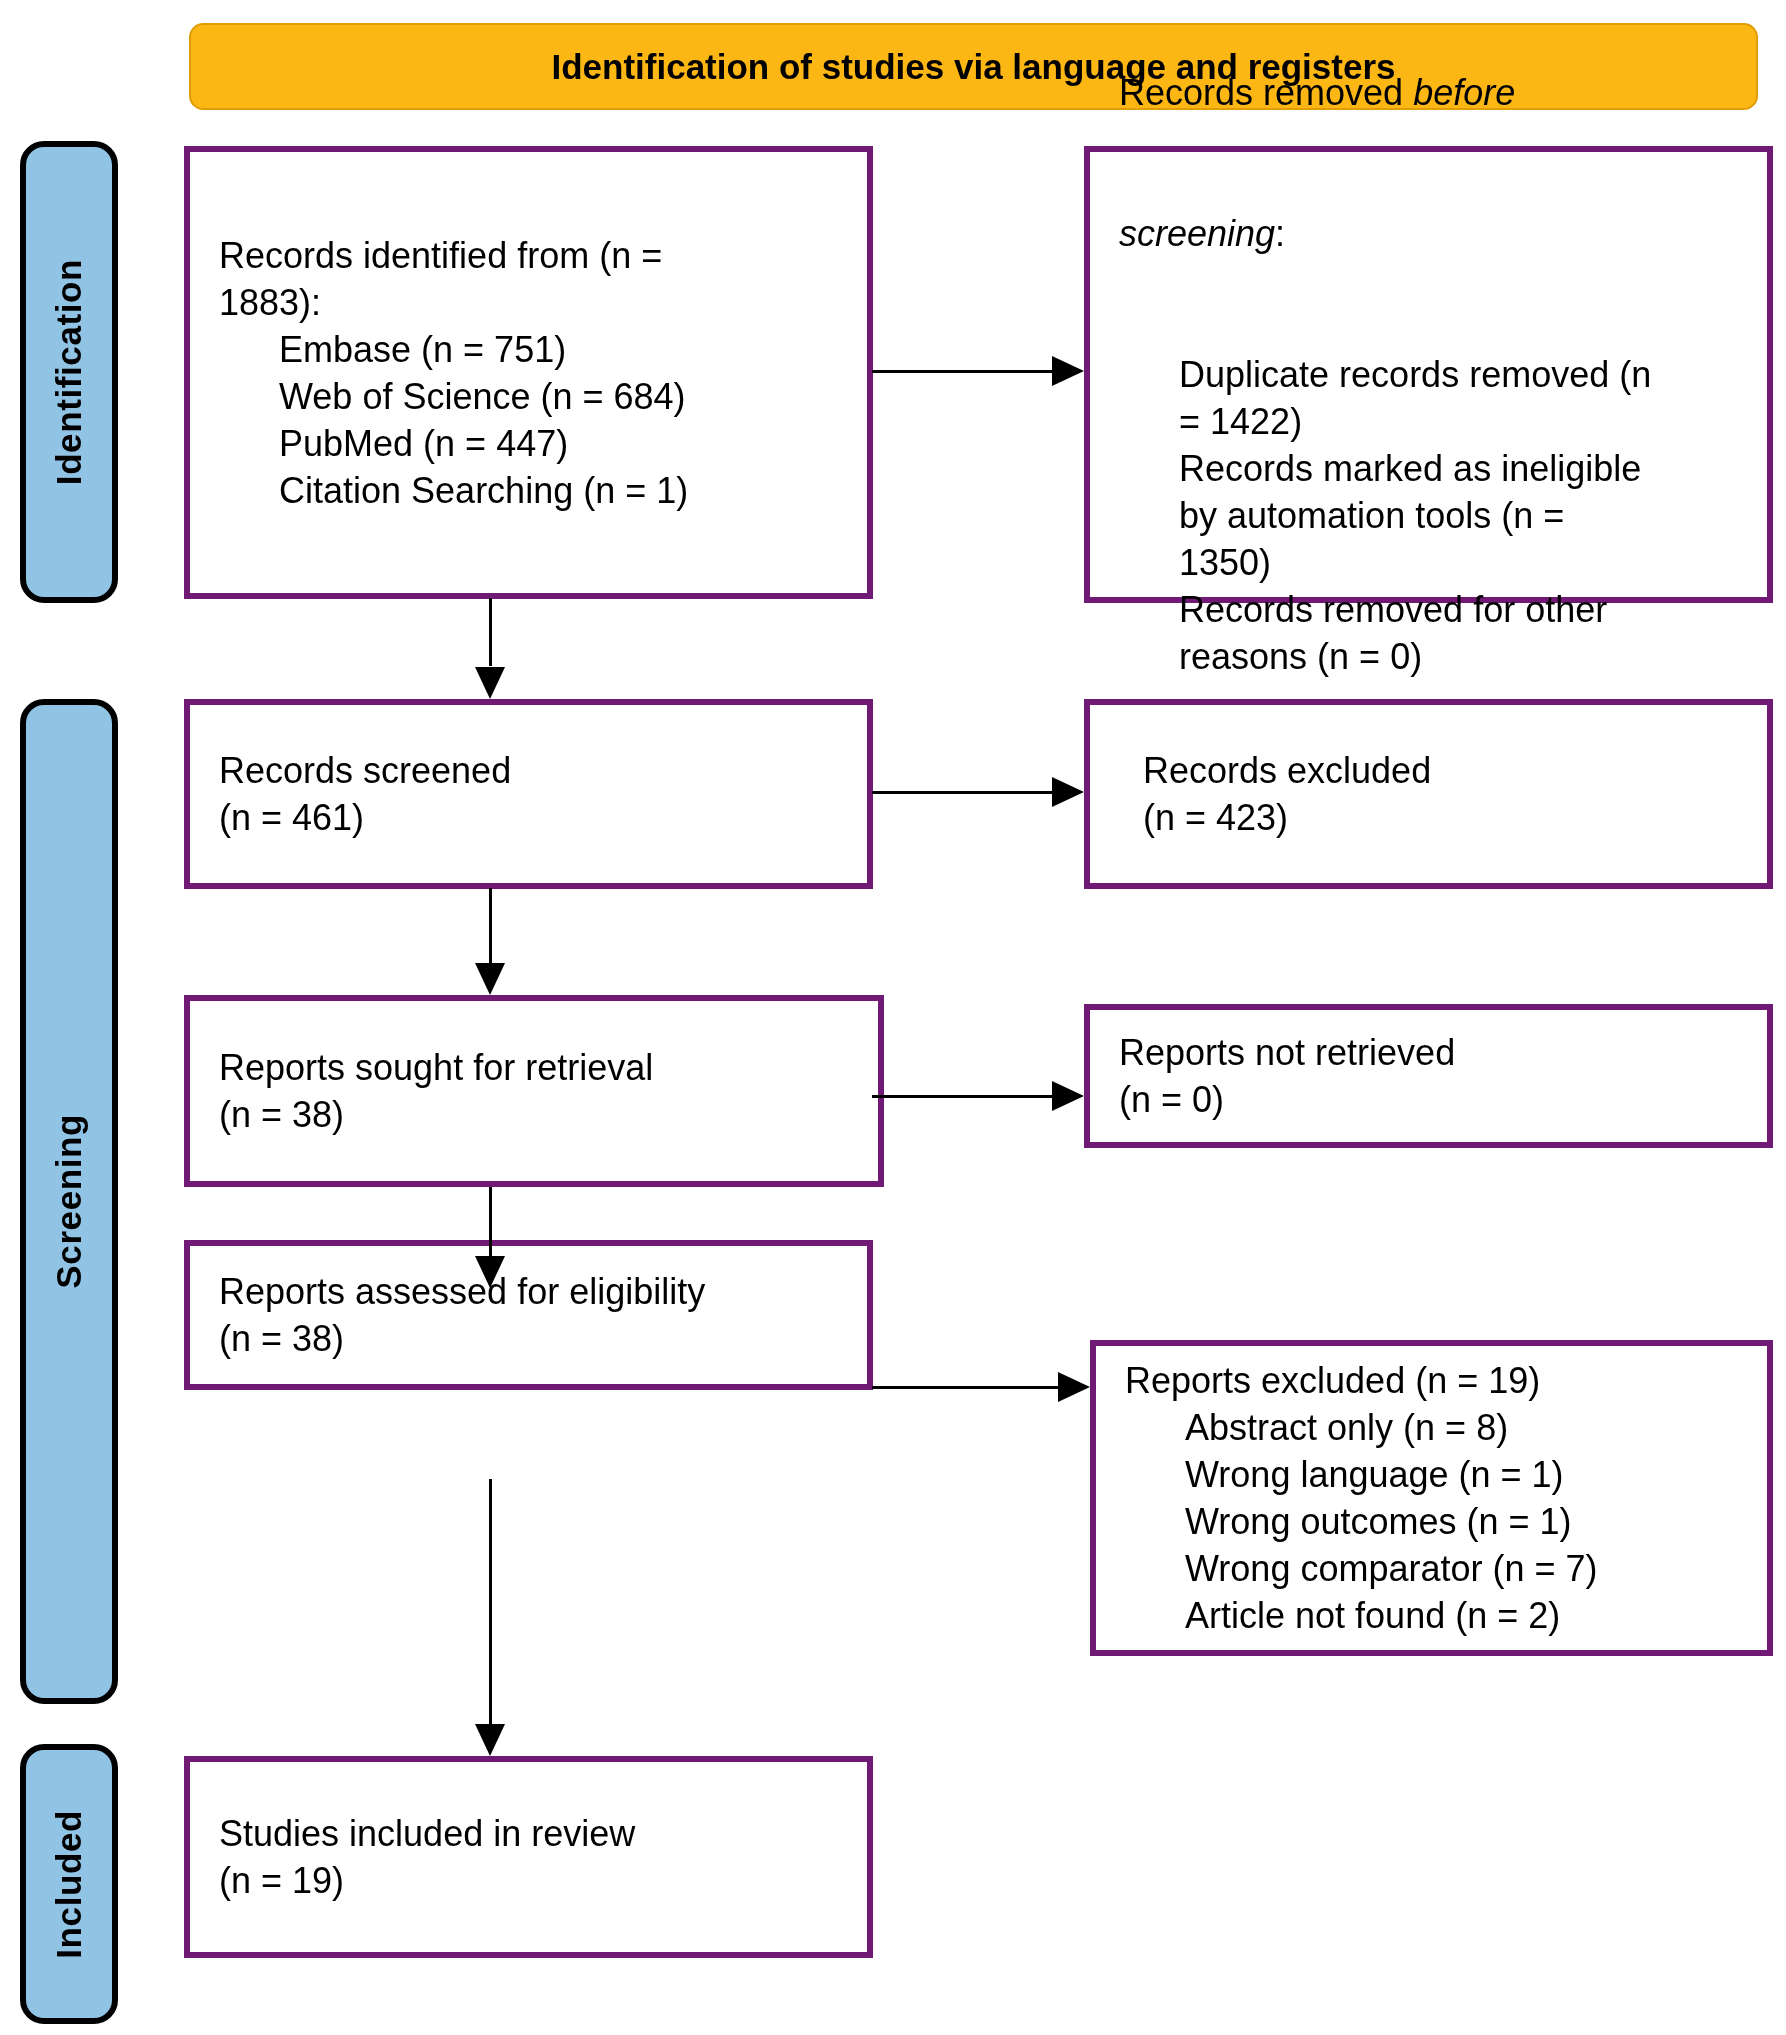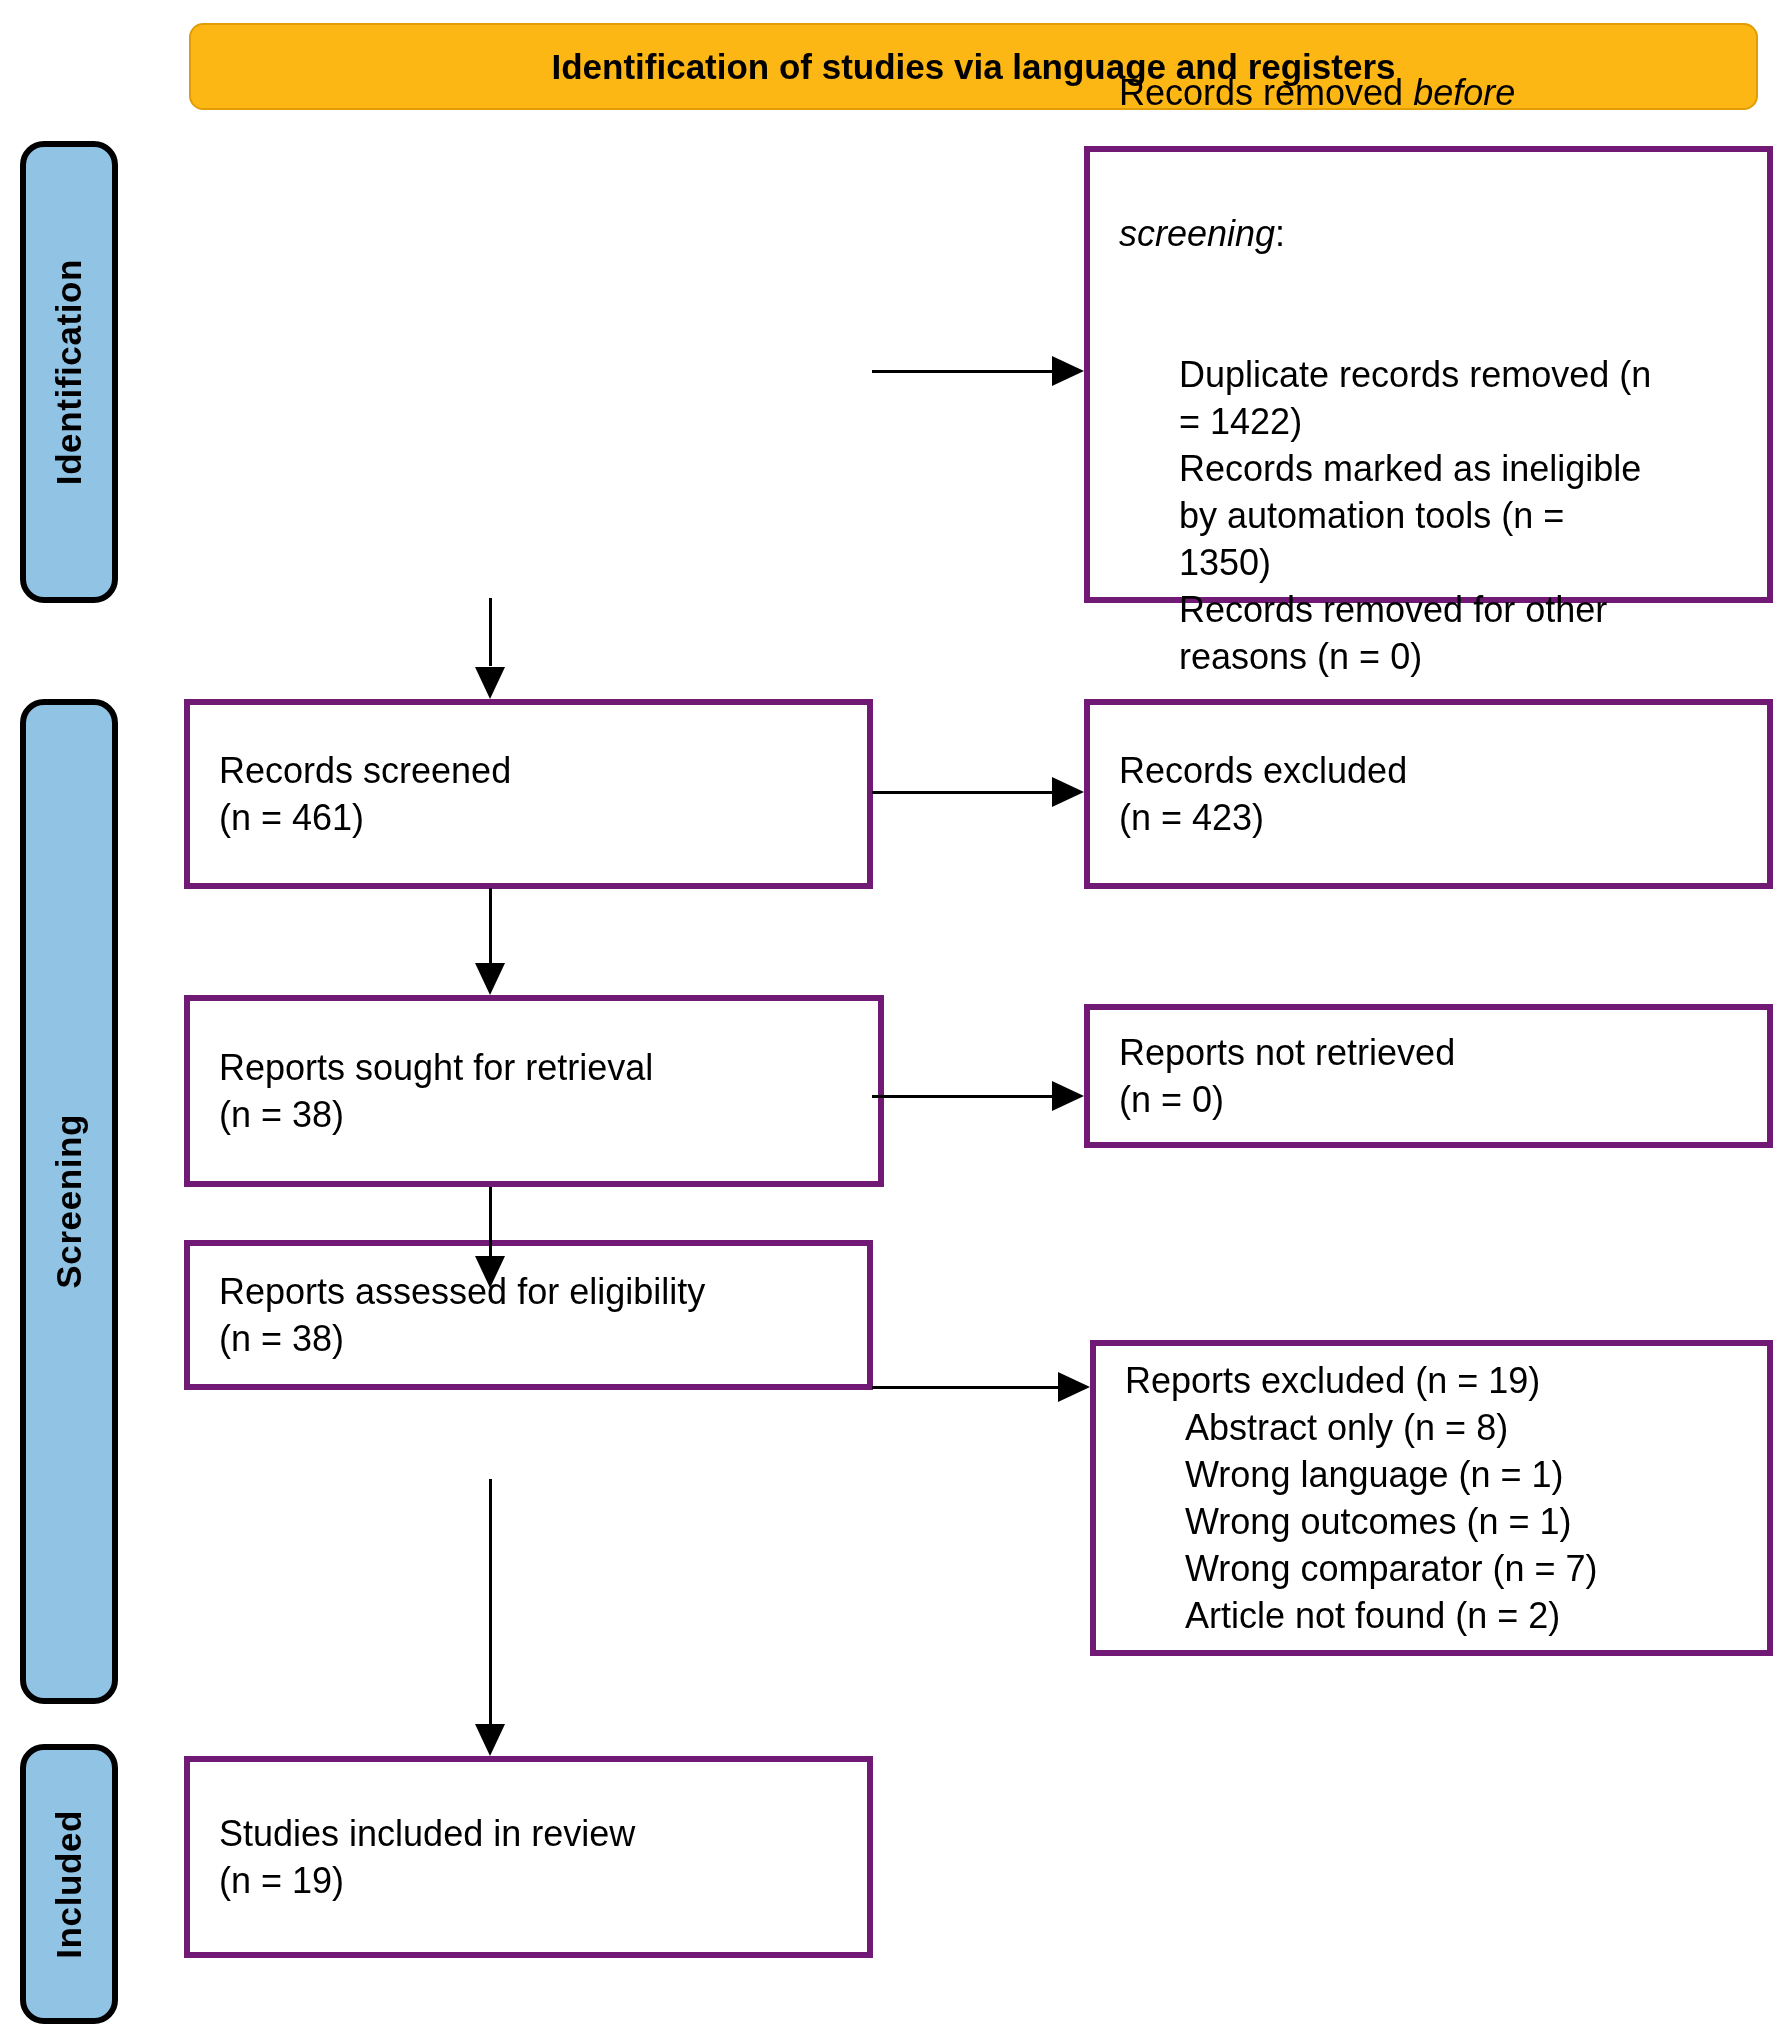--- a/index.html
+++ b/index.html
@@ -73,40 +73,48 @@
   <div class="pill" style="top:141px;height:462px;">
     <span class="vtext">Identification</span>
   </div>
   <div class="pill" style="top:699px;height:1005px;">
     <span class="vtext">Screening</span>
   </div>
   <div class="pill" style="top:1744px;height:280px;">
     <span class="vtext">Included</span>
   </div>
 
+  <div class="box" style="left:184px;top:146px;width:689px;height:453px;">
+    <div class="txt">Records identified from (n =
+1883):
+      Embase (n = 751)
+      Web of Science (n = 684)
+      PubMed (n = 447)
+      Citation Searching (n = 1)</div>
+  </div>
 
   <div class="box" style="left:1084px;top:146px;width:689px;height:457px;">
     <div class="txt">
       <div><span>Records removed </span><i>before</i></div>
       <div><i>screening</i><span>:</span></div>
       <div>      Duplicate records removed (n
       = 1422)
       Records marked as ineligible
       by automation tools (n =
       1350)
       Records removed for other
       reasons (n = 0)</div>
     </div>
   </div>
 
   <div class="box" style="left:184px;top:699px;width:689px;height:190px;">
     <div class="txt">Records screened
 (n = 461)</div>
   </div>
-  <div class="box" style="left:1084px;top:699px;width:689px;height:190px;">
+  <div class="box" style="left:1084px;top:699px;width:689px;height:190px;padding-left:24px;">
     <div class="txt">Records excluded
 (n = 423)</div>
   </div>
 
   <div class="box" style="left:184px;top:995px;width:700px;height:192px;">
     <div class="txt">Reports sought for retrieval
 (n = 38)</div>
   </div>
   <div class="box" style="left:1084px;top:1004px;width:689px;height:144px;">
     <div class="txt">Reports not retrieved

